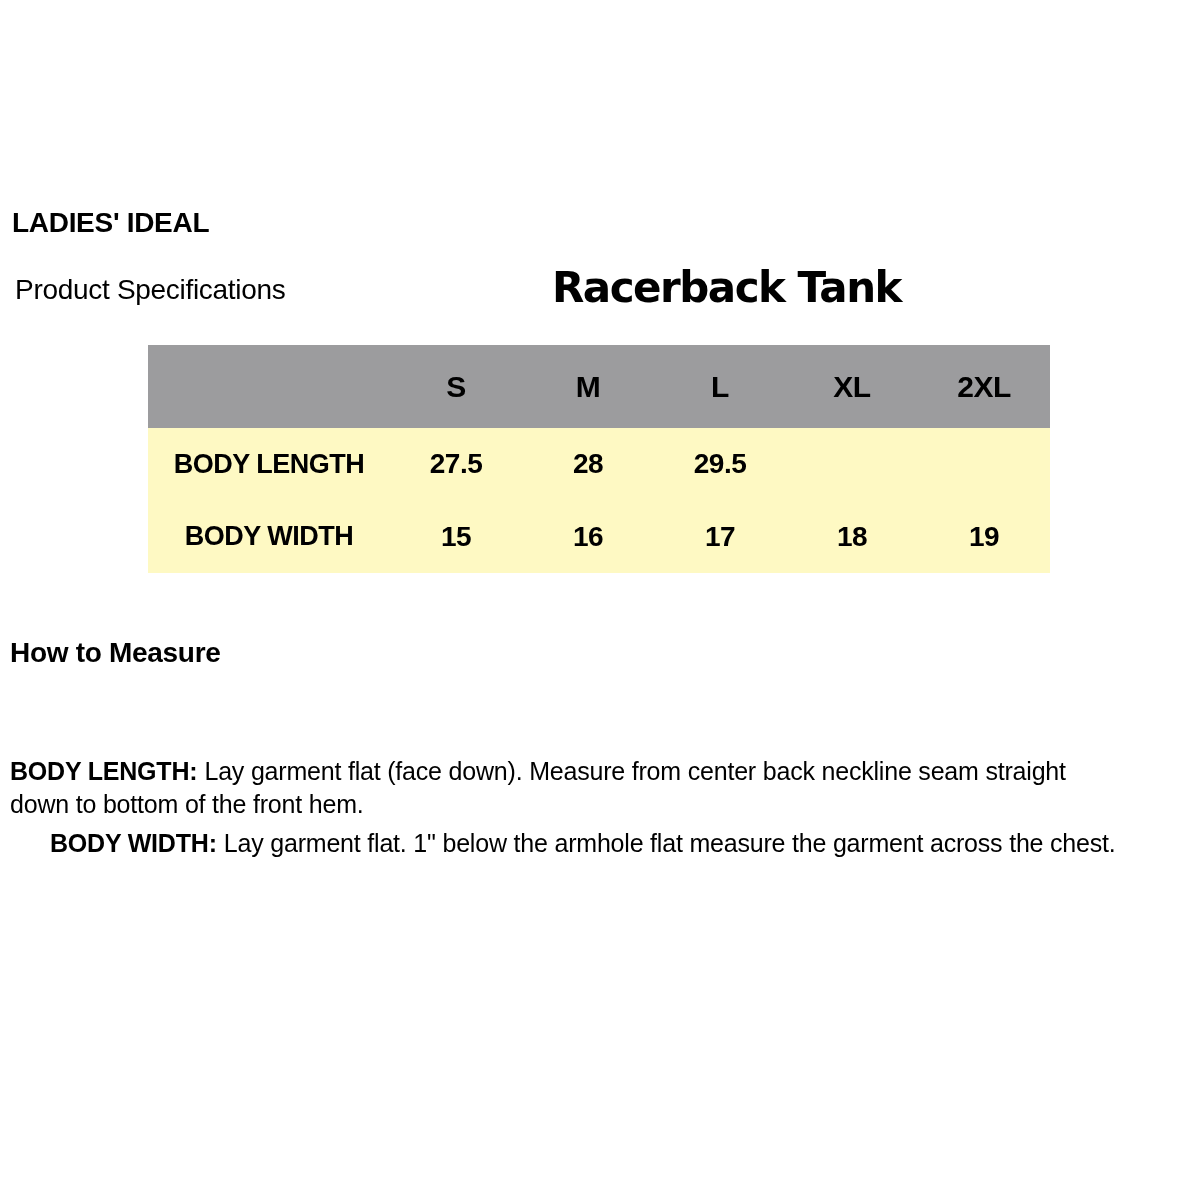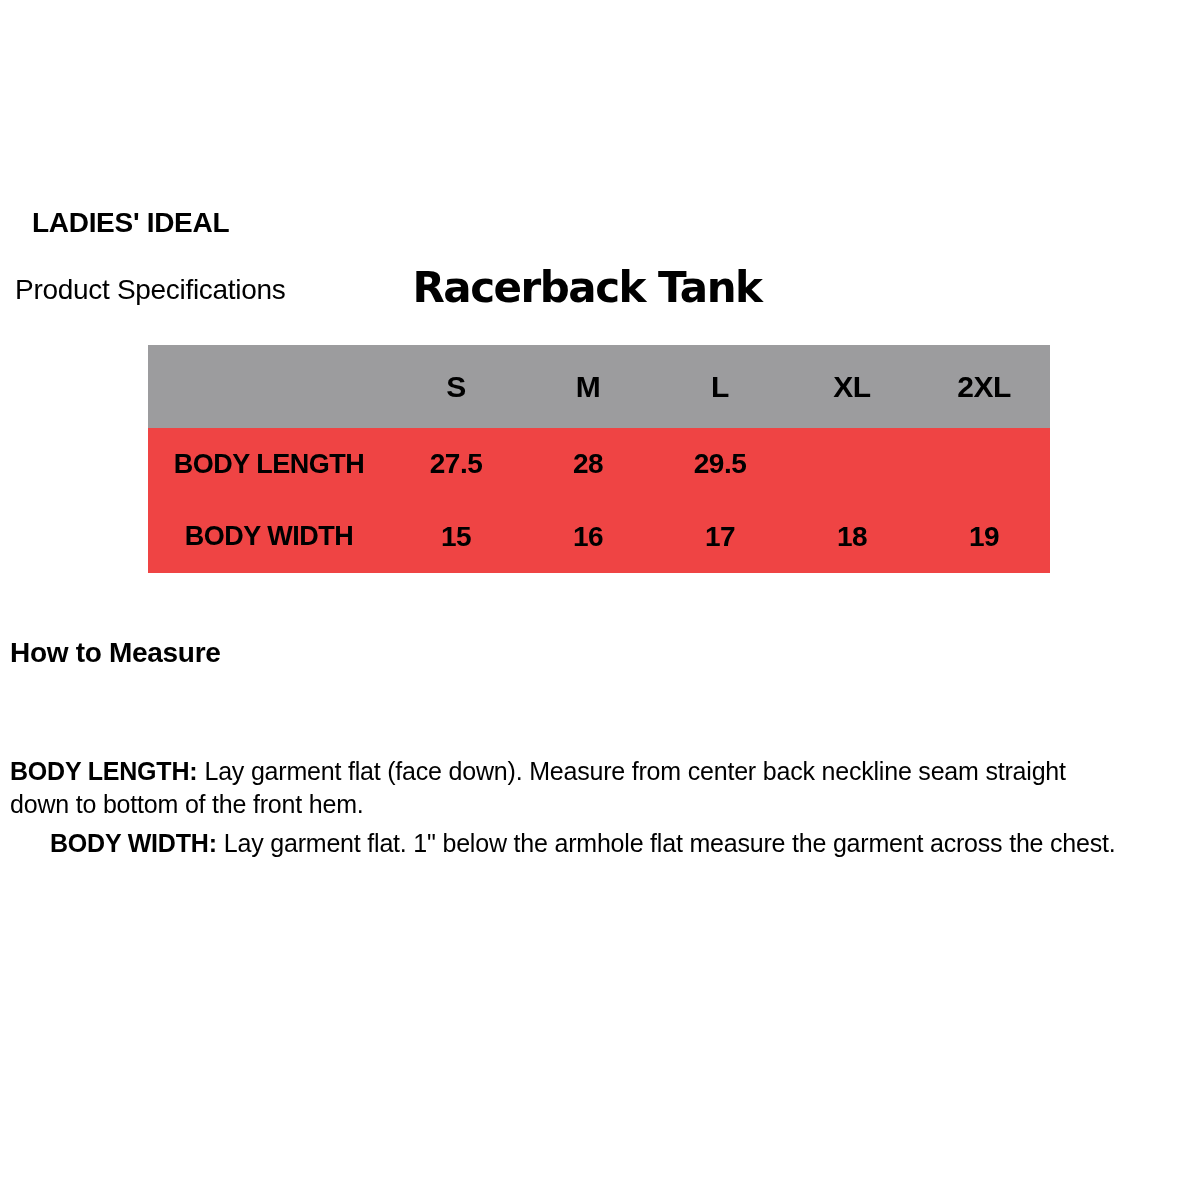--- a/index.html
+++ b/index.html
@@ -13,58 +13,57 @@
     overflow: hidden;
   }
 
   .brand {
     position: absolute;
     left: 12px;
     top: 207px;
     font-size: 28px;
     font-weight: bold;
     letter-spacing: -0.3px;
-    margin-left: 20px;
   }
 
   .section-title {
     position: absolute;
     left: 15px;
     top: 274px;
     font-size: 28px;
     font-weight: normal;
     letter-spacing: -0.3px;
   }
 
   .product-title {
     position: absolute;
-    left: 287px;
+    left: 301px;
     top: 263px;
     width: 600px;
-    text-align: center;
+    text-align: right;
     font-family: "DejaVu Sans", sans-serif;
     font-size: 42px;
     font-weight: bold;
     letter-spacing: -1.5px;
   }
 
   .spec-table {
     position: absolute;
     left: 148px;
     top: 345px;
     width: 902px;
   }
   .trow { display: flex; width: 100%; }
   .header-row {
     height: 83px;
     background: #9c9c9e;
   }
   .data-row {
     height: 72.5px;
-    background: #ef4444;
+    background: #fef9c3;
   }
   .cell {
     display: flex;
     align-items: center;
     justify-content: center;
     font-weight: bold;
     letter-spacing: -0.5px;
   }
   .label-col { width: 242px; }
   .size-col  { width: 132px; }

